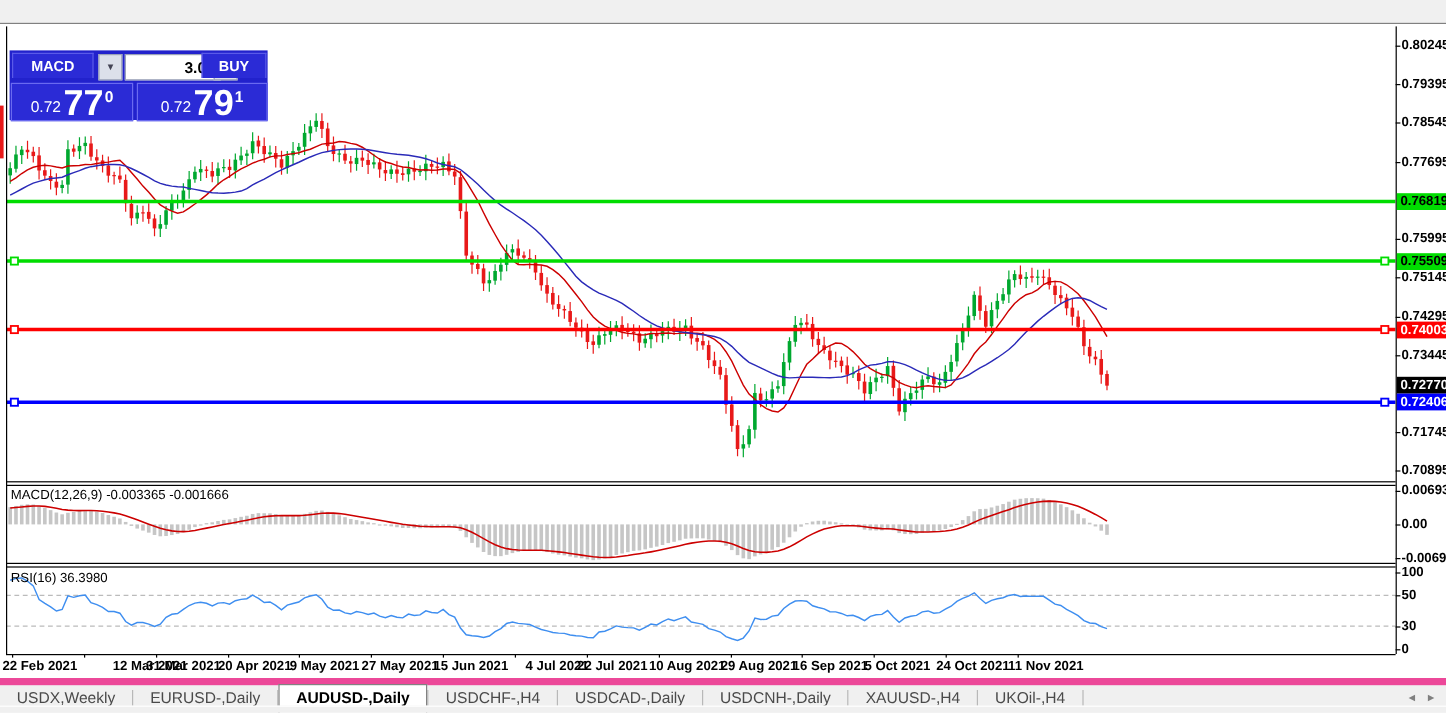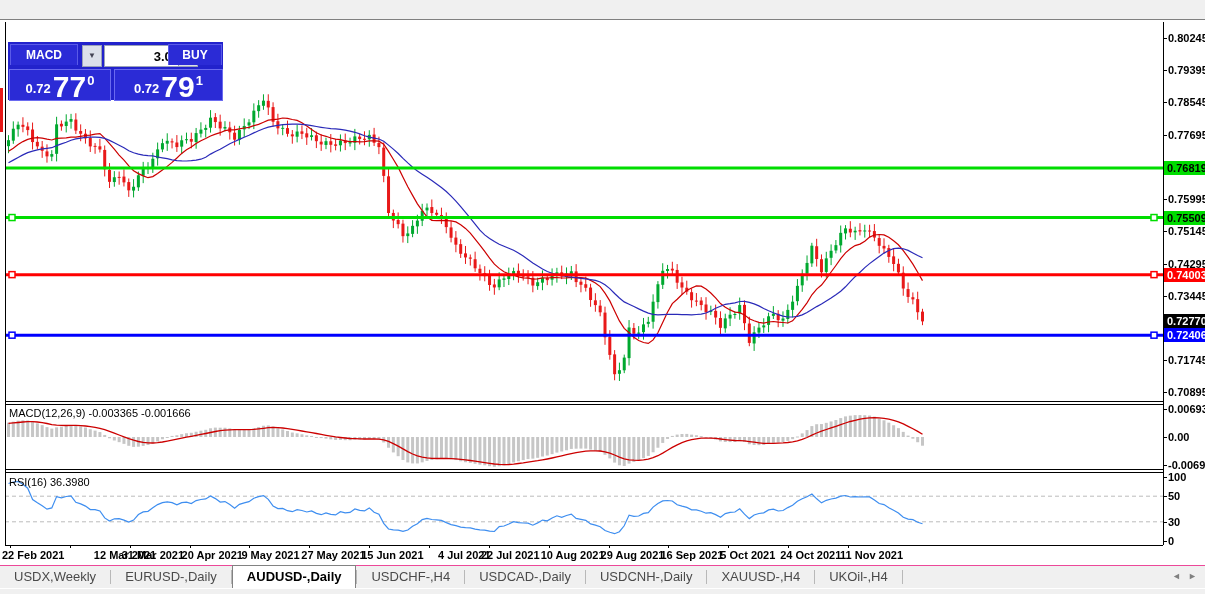--- a/index.html
+++ b/index.html
@@ -19,37 +19,37 @@
   
   #trade-panel{position:absolute;left:8px;top:42px;width:215px;height:58px;background:#2222CC;}
   .tp-tab{position:absolute;top:2px;height:20px;line-height:20px;text-align:center;color:#fff;
           font-size:12px;font-weight:bold;background:#2B2BD6;border:1px solid #5A5AE8;border-bottom:none;}
   .tp-spin{position:absolute;top:3px;height:20px;width:18px;background:#DCE0EA;border:1px solid #9AA2B8;
            font-size:8px;color:#445;text-align:center;line-height:20px;}
   #tp-vol{position:absolute;top:3px;left:96px;width:72px;height:18px;background:#fff;border:1px solid #9AA2B8;
           font-size:13px;font-weight:bold;color:#000;text-align:right;padding-right:4px;font-family:"Liberation Sans",sans-serif;}
   .tp-price-box{position:absolute;top:27px;height:30px;background:#2B2BD6;border:1px solid #6A6AF0;color:#fff;
                 display:flex;align-items:flex-end;justify-content:center;}
-  .tp-small{font-size:13px;font-weight:bold;margin:0 2px 4px 0;}
+  .tp-small{font-size:13px;font-weight:normal;margin:0 2px 4px 0;}
   .tp-big{font-size:30px;font-weight:bold;line-height:26px;}
   .tp-sup{font-size:13px;font-weight:bold;margin:0 0 12px 1px;}
   
   .pane-svg{position:absolute;left:5px;}
   .sep{position:absolute;left:5px;width:1158px;height:0;border-top:1px solid #000;}
   #axis-vline{position:absolute;left:1163px;top:22px;height:523px;width:0;border-left:1px solid #000;}
   #left-vline{position:absolute;left:5px;top:22px;height:523px;width:0;border-left:1px solid #000;}
   .ax-tick{position:absolute;left:1168px;font-size:11px;font-weight:bold;color:#000;height:13px;line-height:13px;}
   .ax-dash{position:absolute;left:1163px;width:4px;height:0;border-top:1px solid #000;}
   .ax-tag{position:absolute;left:1164px;width:41px;font-size:11px;font-weight:bold;height:14px;line-height:14px;padding-left:3px;}
   .ind-label{position:absolute;left:9px;font-size:11px;font-weight:normal;color:#000;}
   .date-lbl{position:absolute;top:549px;font-size:11px;font-weight:bold;color:#000;white-space:nowrap;}
   .date-tick{position:absolute;top:545px;width:0;height:3px;border-left:1px solid #000;}
   #red-sliver{position:absolute;left:0;top:88px;width:3px;height:44px;background:#E81919;}
   
-  #tabbar{position:absolute;left:0;top:565px;width:1205px;height:23px;background:#F0F0F0;border-top:1px solid #ec4899;}
+  #tabbar{position:absolute;left:0;top:565px;width:1205px;height:23px;background:#F0F0F0;border-top:6px solid #ec4899;}
   .tab{display:inline-block;padding:0 14px;height:22px;line-height:21px;font-size:13px;color:#4A4A4A;vertical-align:top;}
   .tab.active{background:#fff;border:1px solid #828282;border-bottom:none;color:#000;font-weight:bold;margin-top:-1px;height:23px;}
   .tab-sep{display:inline-block;width:1px;height:14px;background:#B8B8B8;margin:4px 0 0 0;vertical-align:top;}
   .tab-scroll{position:absolute;top:5px;font-size:9px;color:#808080;}
   #bottom-strip{position:absolute;left:0;top:588px;width:1205px;height:6px;background:#F0F0F0;border-top:1px solid #fff;}
 </style>
 </head>
 <body>
 
 <div id="app">

